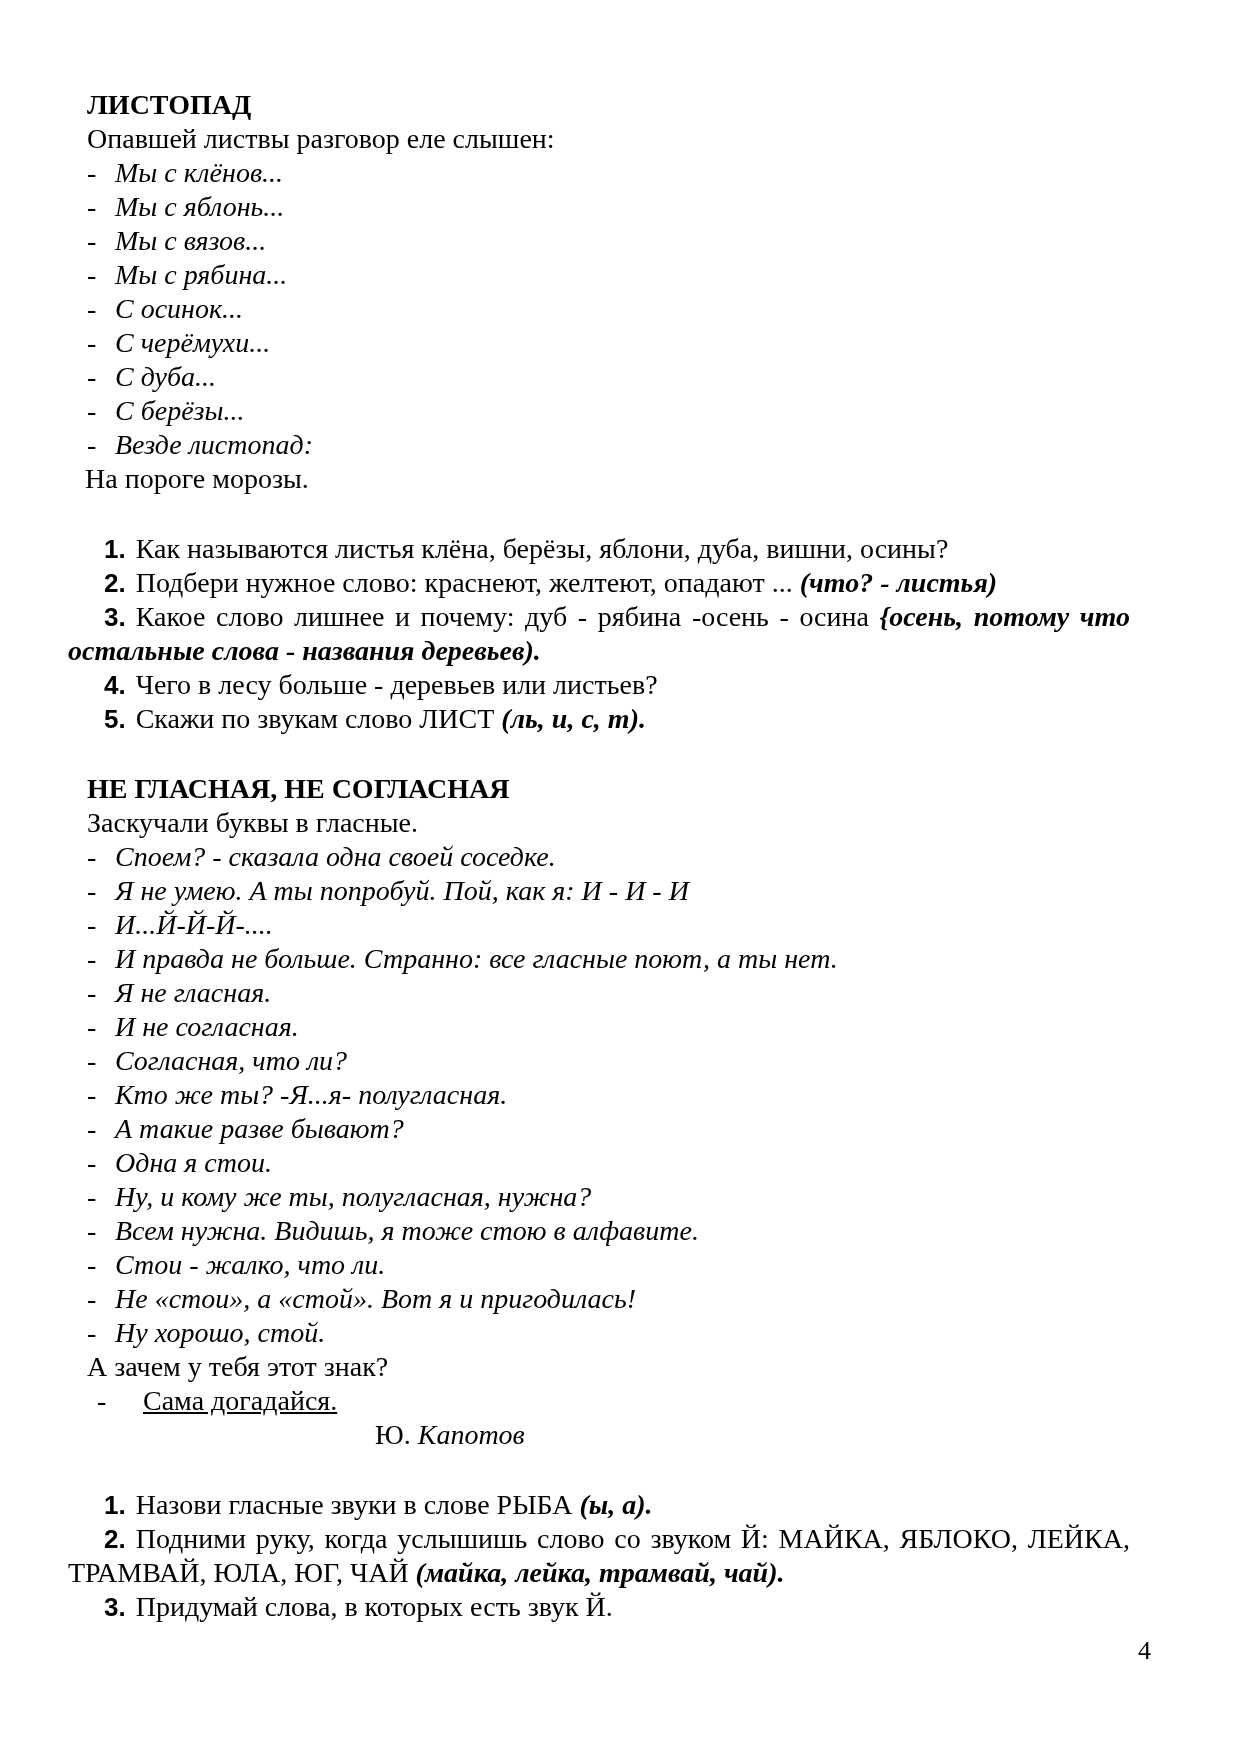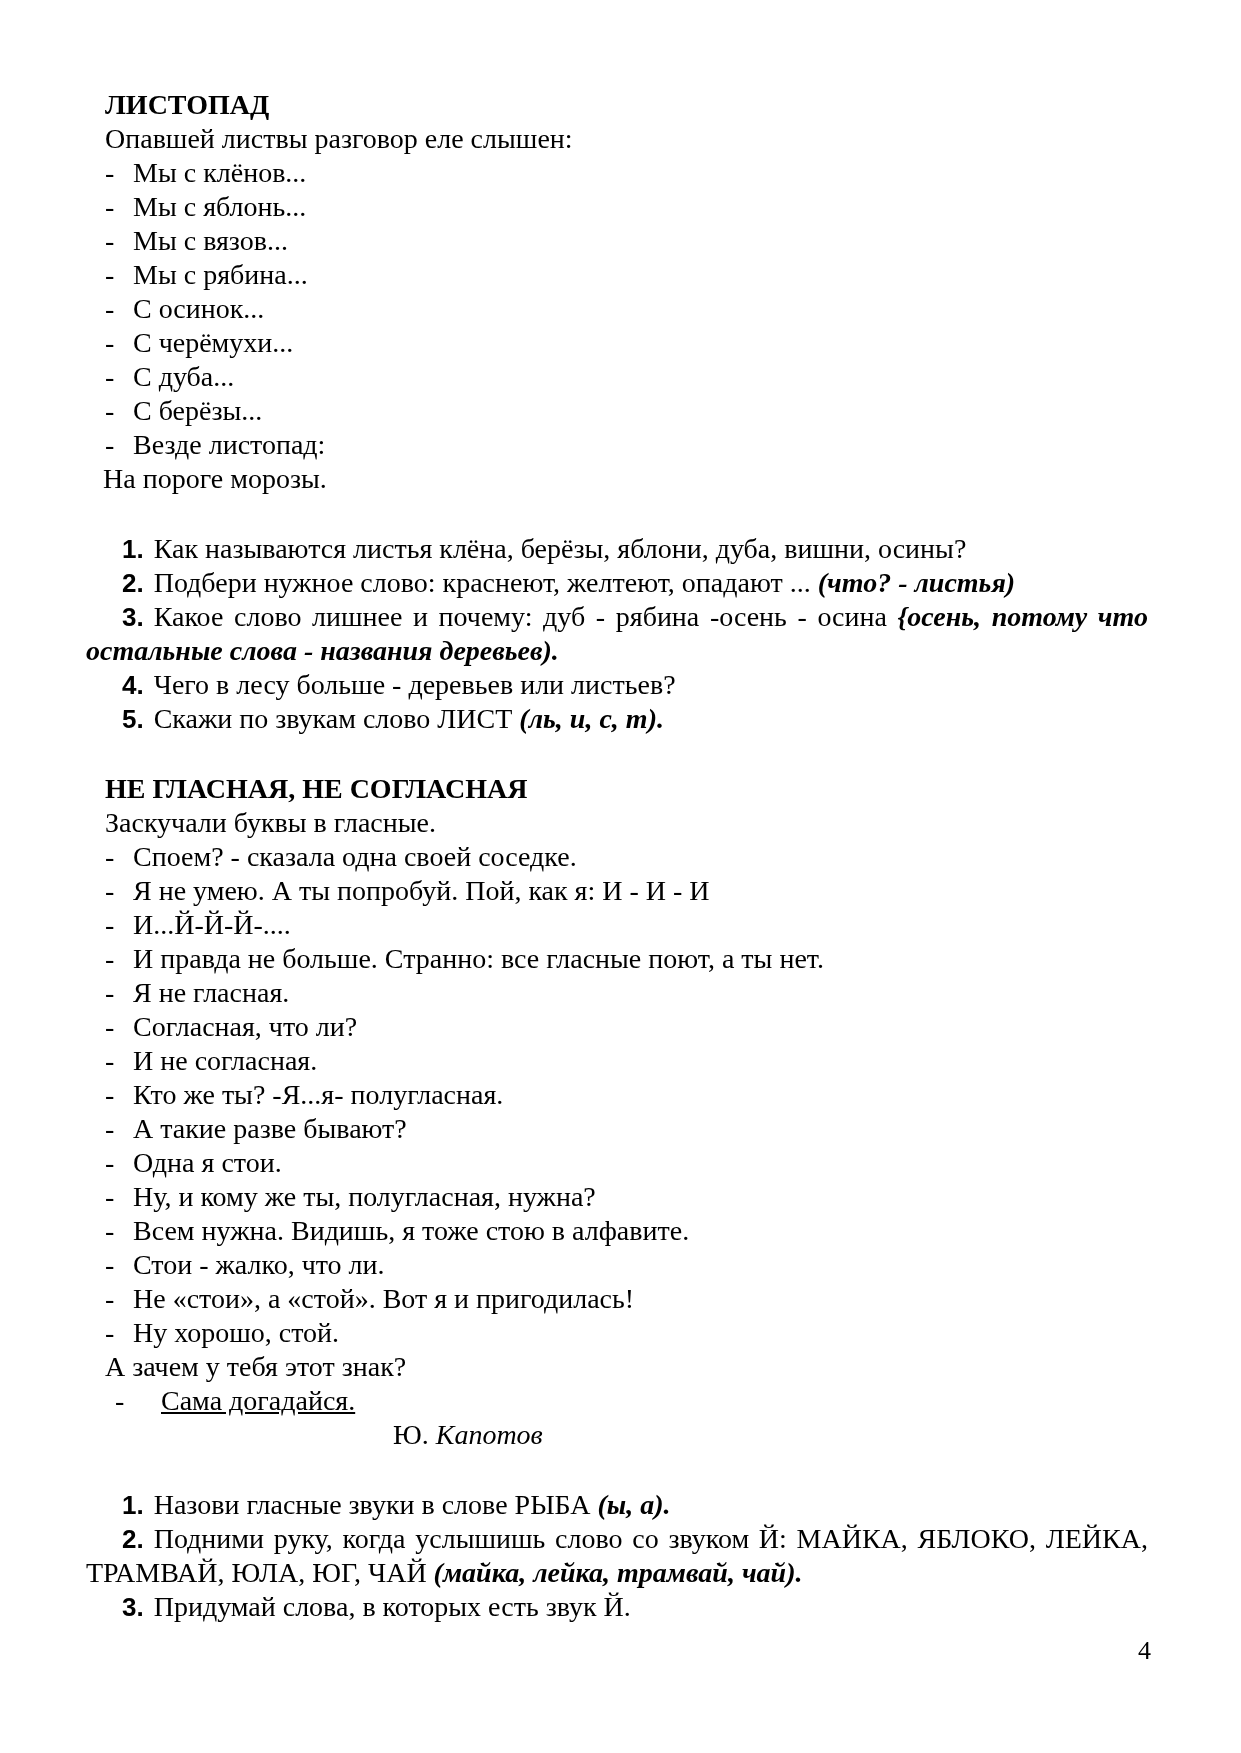--- a/index.html
+++ b/index.html
@@ -12,21 +12,21 @@
     height: 1753px;
     position: relative;
     font-family: "Liberation Serif", serif;
     font-size: 28px;
     line-height: 34px;
     color: #000000;
     overflow: hidden;
   }
   .content {
     position: absolute;
-    left: 86px;
+    left: 68px;
     top: 88px;
     width: 1062px;
   }
   p, h2 {
     margin: 0;
     padding: 0;
     font-size: 28px;
     line-height: 34px;
     font-weight: normal;
   }
@@ -35,20 +35,21 @@
     padding-left: 19px;
   }
   .plain {
     padding-left: 19px;
   }
   .closing {
     padding-left: 17px;
   }
   .dline {
     padding-left: 19px;
+    font-style: italic;
   }
   .dash {
     display: inline-block;
     width: 28px;
   }
   .dline-wide {
     padding-left: 29px;
     text-decoration: underline;
   }
   .dline-wide .dash {
@@ -118,22 +119,22 @@
   <div class="gap"></div>
 
   <h2 class="sec-title">НЕ ГЛАСНАЯ, НЕ СОГЛАСНАЯ</h2>
   <p class="plain">Заскучали буквы в гласные.</p>
 
   <p class="dline"><span class="dash">-</span><span>Споем? - сказала одна своей соседке.</span></p>
   <p class="dline"><span class="dash">-</span><span>Я не умею. А ты попробуй. Пой, как я: И - И - И</span></p>
   <p class="dline"><span class="dash">-</span><span>И...Й-Й-Й-....</span></p>
   <p class="dline"><span class="dash">-</span><span>И правда не больше. Странно: все гласные поют, а ты нет.</span></p>
   <p class="dline"><span class="dash">-</span><span>Я не гласная.</span></p>
+  <p class="dline"><span class="dash">-</span><span>И не согласная.</span></p>
   <p class="dline"><span class="dash">-</span><span>Согласная, что ли?</span></p>
-  <p class="dline"><span class="dash">-</span><span>И не согласная.</span></p>
   <p class="dline"><span class="dash">-</span><span>Кто же ты? -Я...я- полугласная.</span></p>
   <p class="dline"><span class="dash">-</span><span>А такие разве бывают?</span></p>
   <p class="dline"><span class="dash">-</span><span>Одна я стои.</span></p>
   <p class="dline"><span class="dash">-</span><span>Ну, и кому же ты, полугласная, нужна?</span></p>
   <p class="dline"><span class="dash">-</span><span>Всем нужна. Видишь, я тоже стою в алфавите.</span></p>
   <p class="dline"><span class="dash">-</span><span>Стои - жалко, что ли.</span></p>
   <p class="dline"><span class="dash">-</span><span>Не «стои», а «стой». Вот я и пригодилась!</span></p>
   <p class="dline"><span class="dash">-</span><span>Ну хорошо, стой.</span></p>
 
   <p class="plain">А зачем у тебя этот знак?</p>

